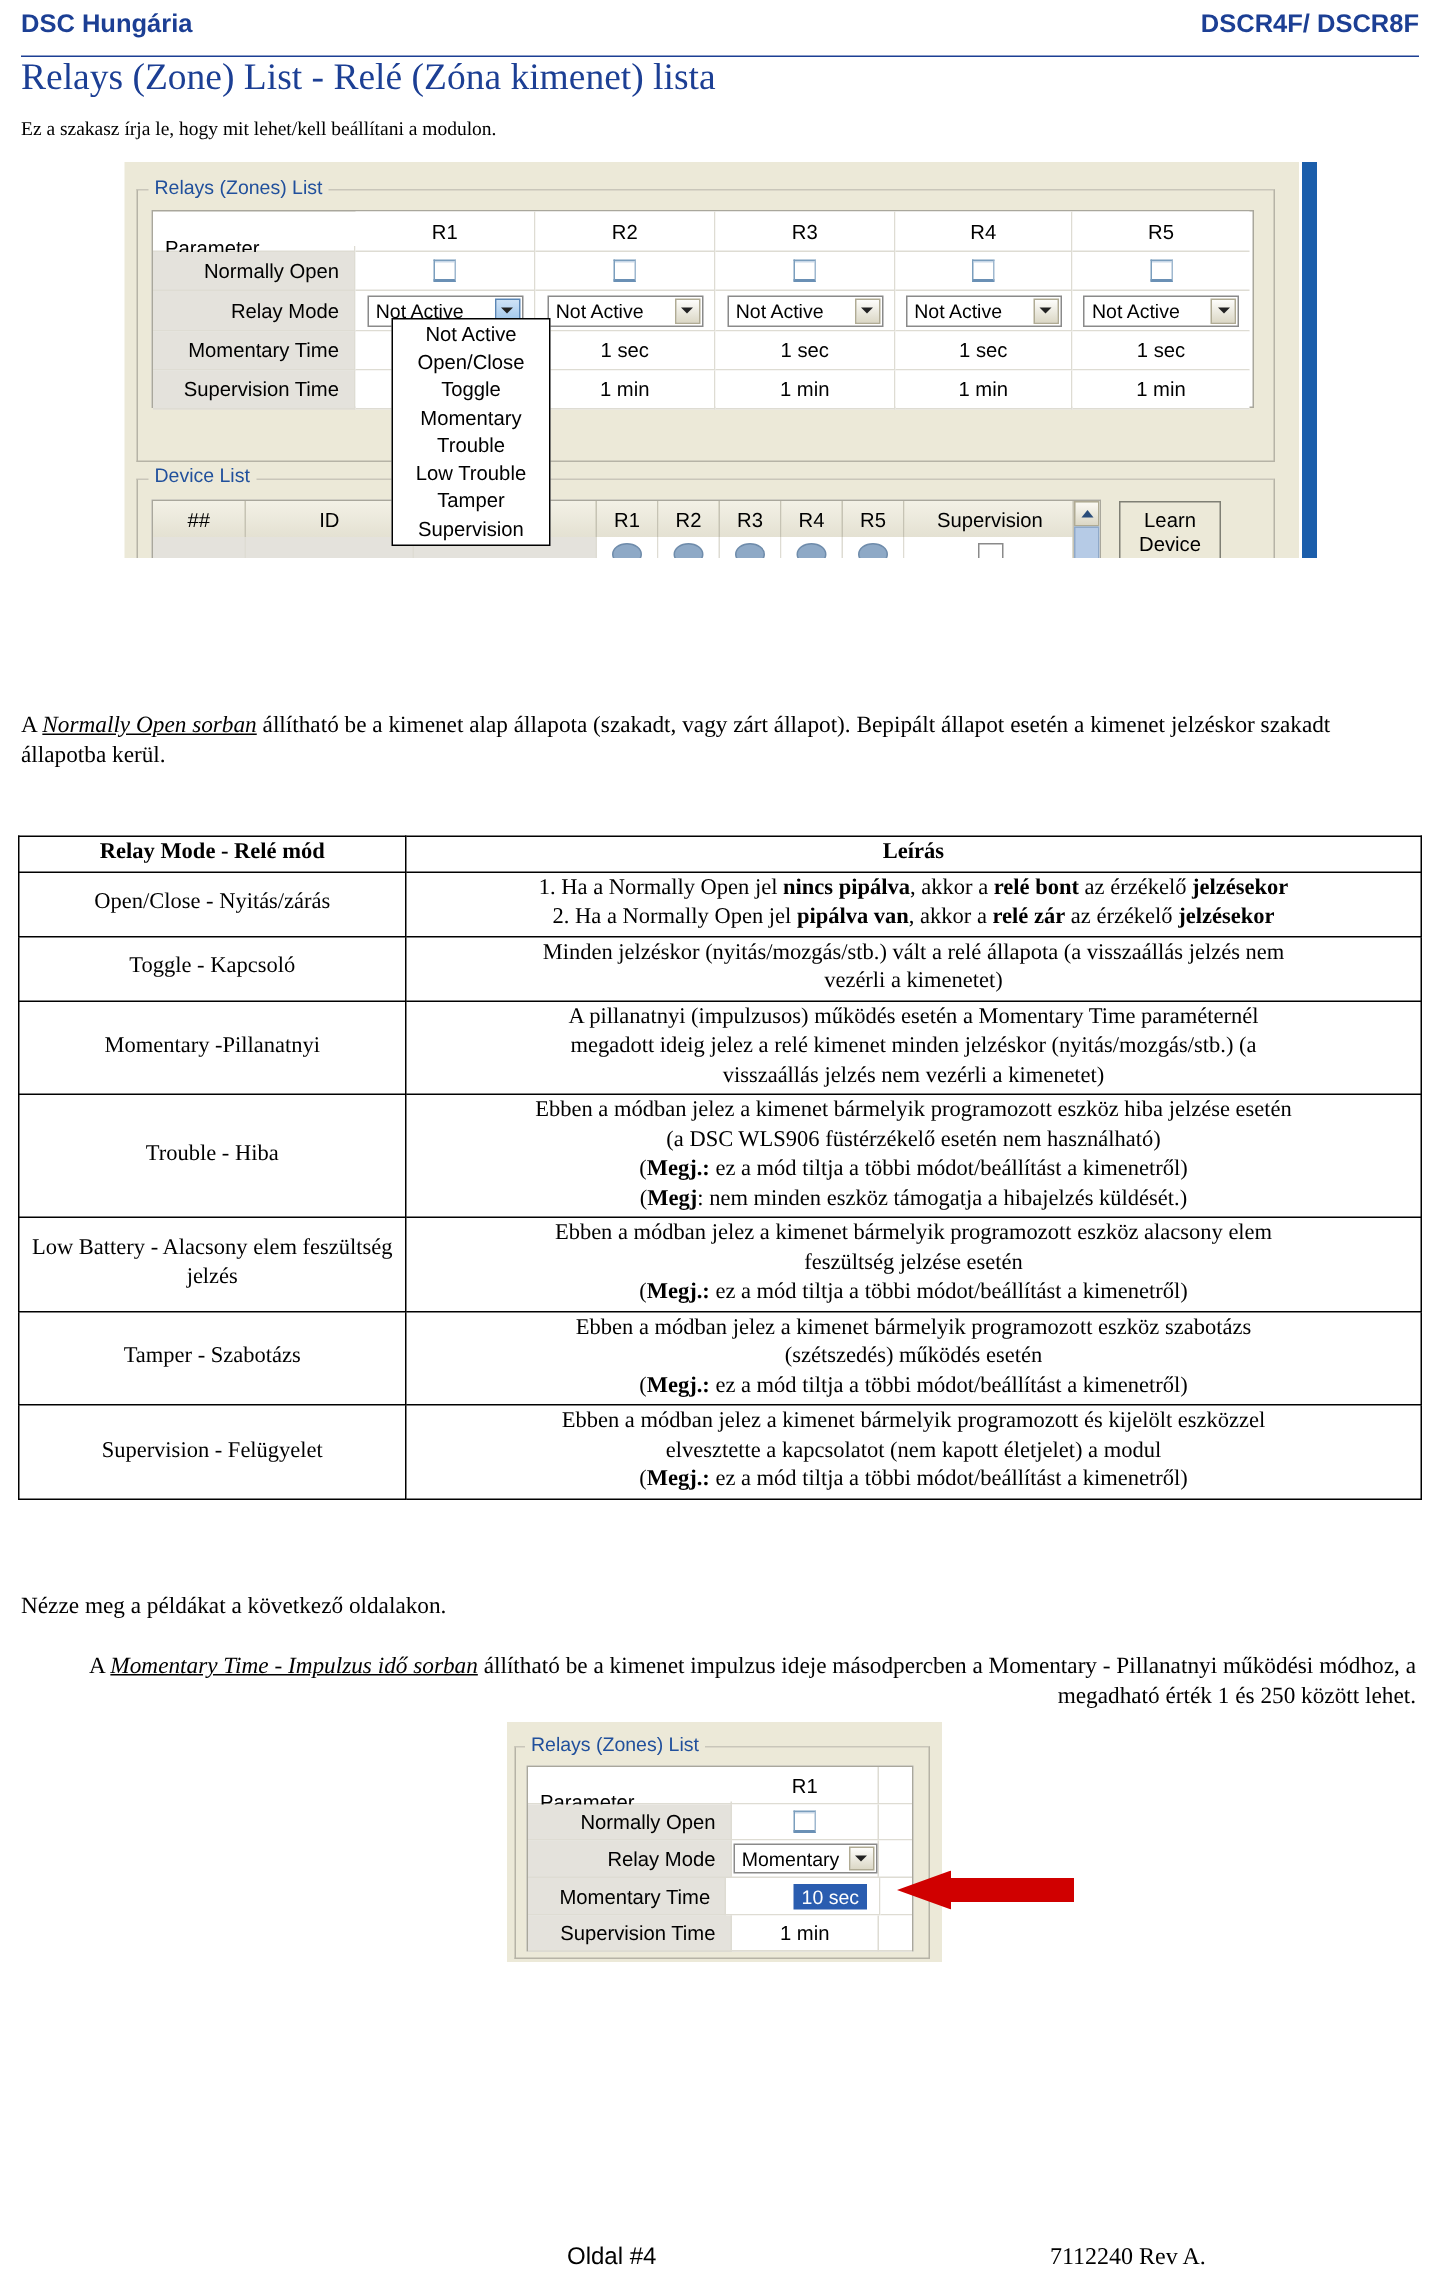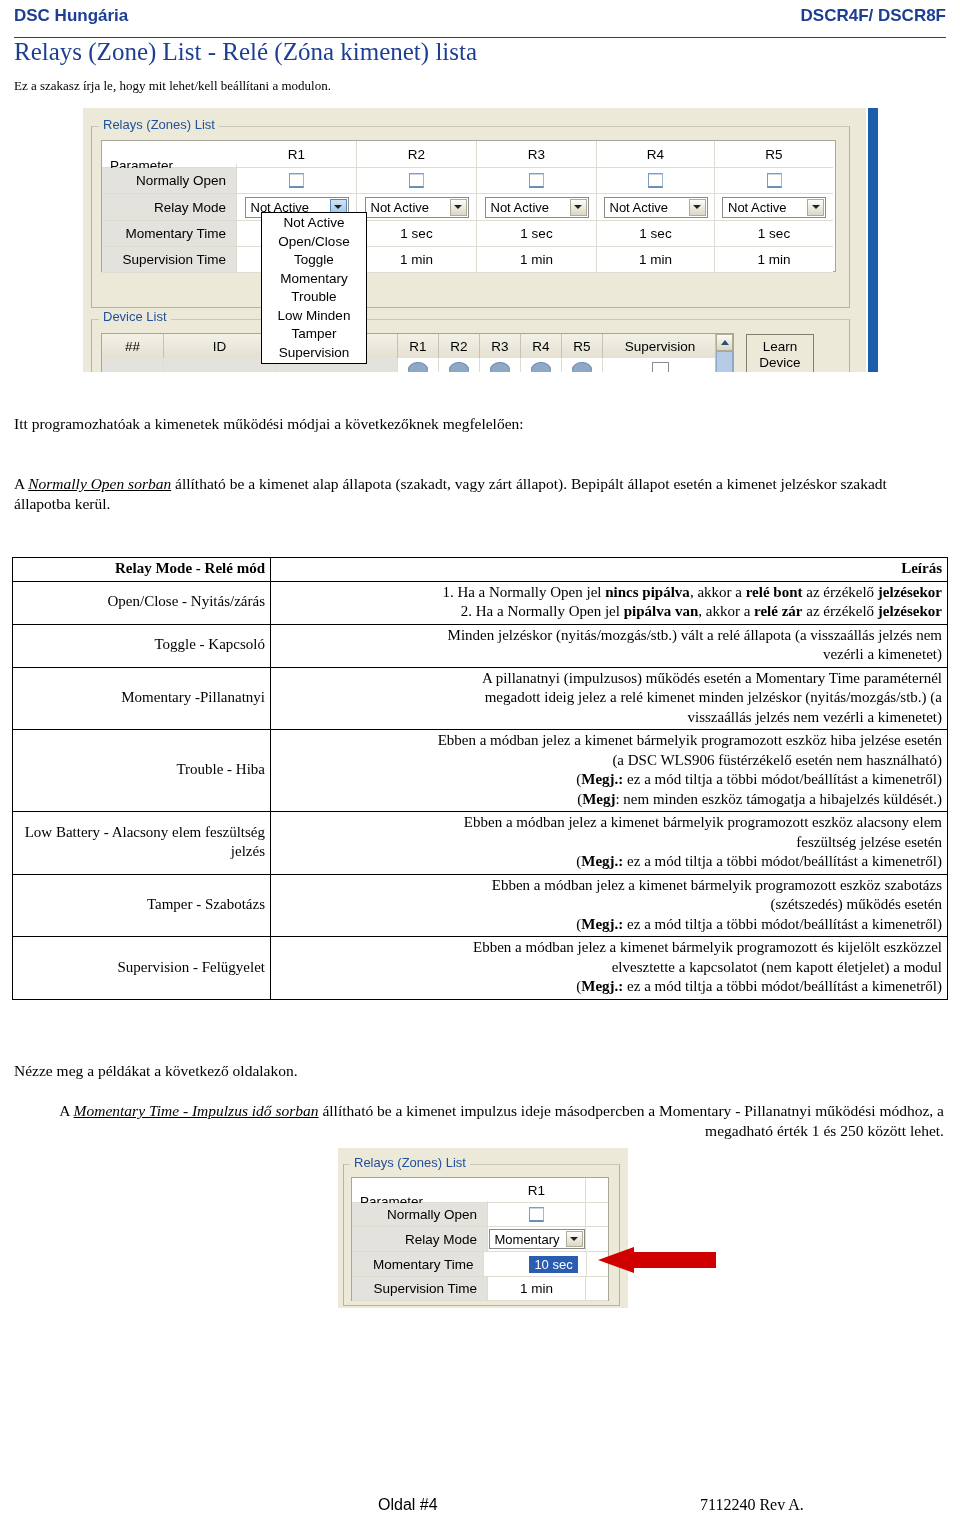--- a/index.html
+++ b/index.html
@@ -226,21 +226,21 @@
     left: 12px; top: 557px; width: 936px;
     border-collapse: collapse;
     font-size: 15px;
     table-layout: fixed;
   }
   .tbl td, .tbl th {
     border: 1px solid #000;
     vertical-align: top;
     padding: 1px 5px 2px 5px;
     line-height: 19.5px;
-    text-align: right;
+    text-align: center;
     font-weight: normal;
   }
   .tbl th { font-weight: bold; }
   .tbl td.mid { vertical-align: middle; }
   .col-a { width: 258px; }
 
   
   .shot2 {
     position: absolute;
     left: 338px; top: 1148px;
@@ -425,30 +425,29 @@
   <div class="btn3d" style="left:663px; top:226px; width:68px; height:42px;">
     <span style="text-align:center;">Learn Device</span>
   </div>
 
   <div class="ddl" style="left:178px; top:104px; width:106px; height:152px;">
     <div class="opt">Not Active</div>
     <div class="opt">Open/Close</div>
     <div class="opt">Toggle</div>
     <div class="opt">Momentary</div>
     <div class="opt">Trouble</div>
-    <div class="opt">Low Minden</div>
+    <div class="opt">Low Trouble</div>
     <div class="opt">Tamper</div>
     <div class="opt">Supervision</div>
   </div>
 
   <div class="blue-edge"></div>
 </div>
 
 <div class="para" style="top:414px; width:930px;">
-  <div>Itt programozhatóak a kimenetek működési módjai a következőknek megfelelően:</div>
 </div>
 
 <div class="para" style="top:474px; width:930px;">
   <span>A </span><span class="u-italic">Normally Open sorban</span><span> állítható be a kimenet alap állapota (szakadt, vagy zárt állapot). Bepipált állapot esetén a kimenet jelzéskor szakadt állapotba kerül.</span>
 </div>
 
 <table class="tbl">
   <colgroup>
       <col class="col-a">
       <col>

